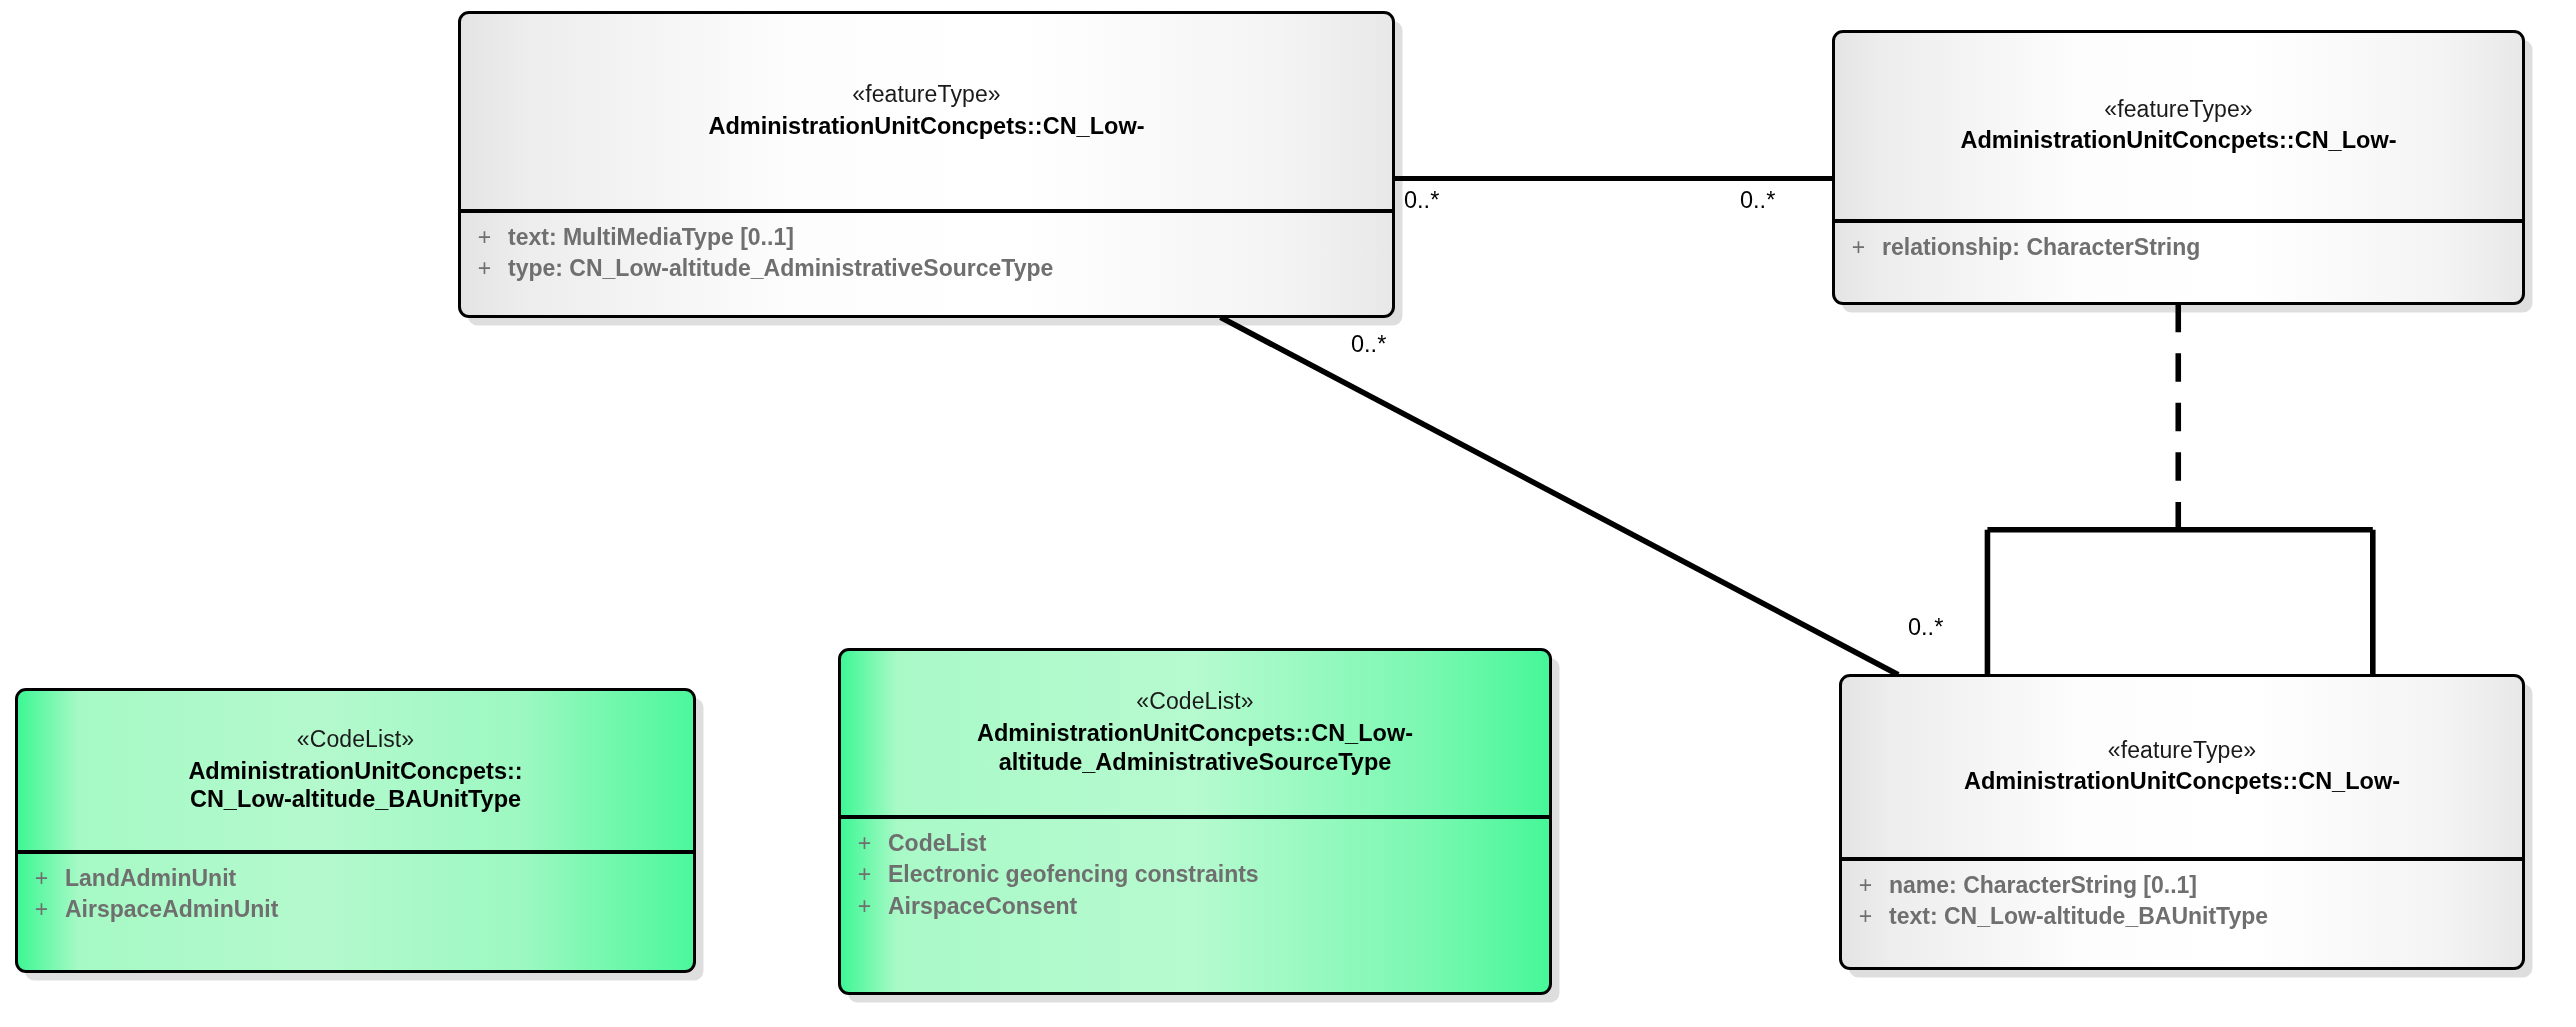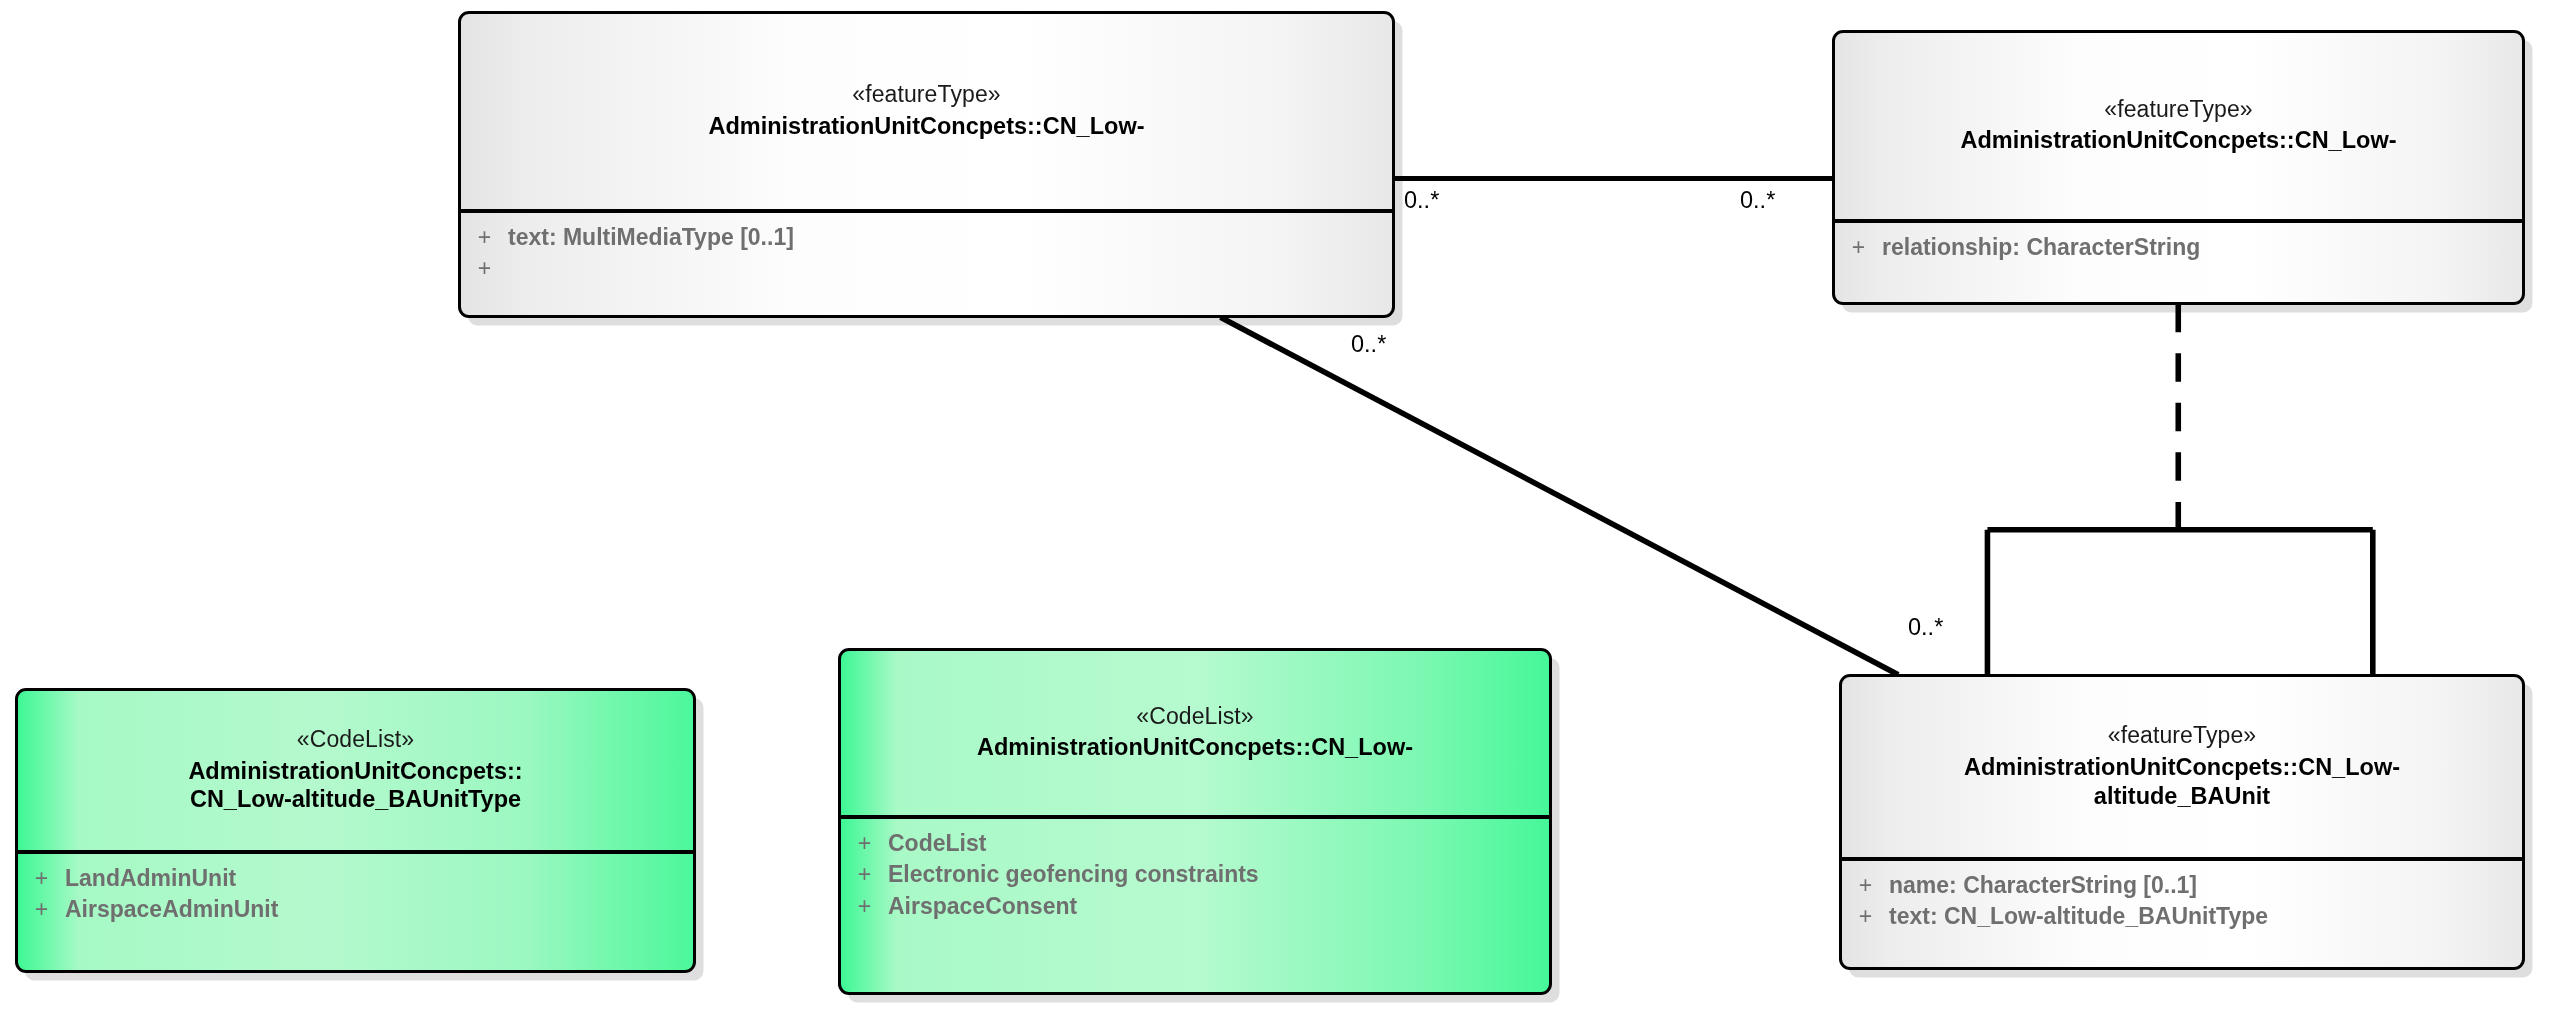--- a/index.html
+++ b/index.html
@@ -146,20 +146,21 @@
       </div>
     </div>
     <div class="uml-divider"></div>
     <div class="uml-attrs">
       <div class="attr-row">
         <span class="attr-vis">+</span>
         <span class="attr-text">text: MultiMediaType [0..1]</span>
       </div>
       <div class="attr-row">
         <span class="attr-vis">+</span>
+        <span class="attr-text">type: CN_Low-altitude_AdministrativeSourceType</span>
       </div>
     </div>
   </div>
 
   <div class="uml-box feature" style="left:1832px; top:30px; width:693px; height:275px;">
     <div class="uml-header" style="height:186px;">
       <div class="stereotype">«featureType»</div>
       <div class="classname">
         <div>AdministrationUnitConcpets::CN_Low-</div>
       </div>
@@ -192,20 +193,21 @@
         <span class="attr-text">AirspaceAdminUnit</span>
       </div>
     </div>
   </div>
 
   <div class="uml-box codelist-2" style="left:838px; top:648px; width:714px; height:347px;">
     <div class="uml-header" style="height:164px;">
       <div class="stereotype">«CodeList»</div>
       <div class="classname">
         <div>AdministrationUnitConcpets::CN_Low-</div>
+        <div>altitude_AdministrativeSourceType</div>
       </div>
     </div>
     <div class="uml-divider"></div>
     <div class="uml-attrs">
       <div class="attr-row">
         <span class="attr-vis">+</span>
         <span class="attr-text">CodeList</span>
       </div>
       <div class="attr-row">
         <span class="attr-vis">+</span>
@@ -216,21 +218,20 @@
         <span class="attr-text">AirspaceConsent</span>
       </div>
     </div>
   </div>
 
   <div class="uml-box feature" style="left:1839px; top:674px; width:686px; height:296px;">
     <div class="uml-header" style="height:180px;">
       <div class="stereotype">«featureType»</div>
       <div class="classname">
         <div>AdministrationUnitConcpets::CN_Low-</div>
-        <div>altitude_BAUnit</div>
       </div>
     </div>
     <div class="uml-divider"></div>
     <div class="uml-attrs">
       <div class="attr-row">
         <span class="attr-vis">+</span>
         <span class="attr-text">name: CharacterString [0..1]</span>
       </div>
       <div class="attr-row">
         <span class="attr-vis">+</span>

